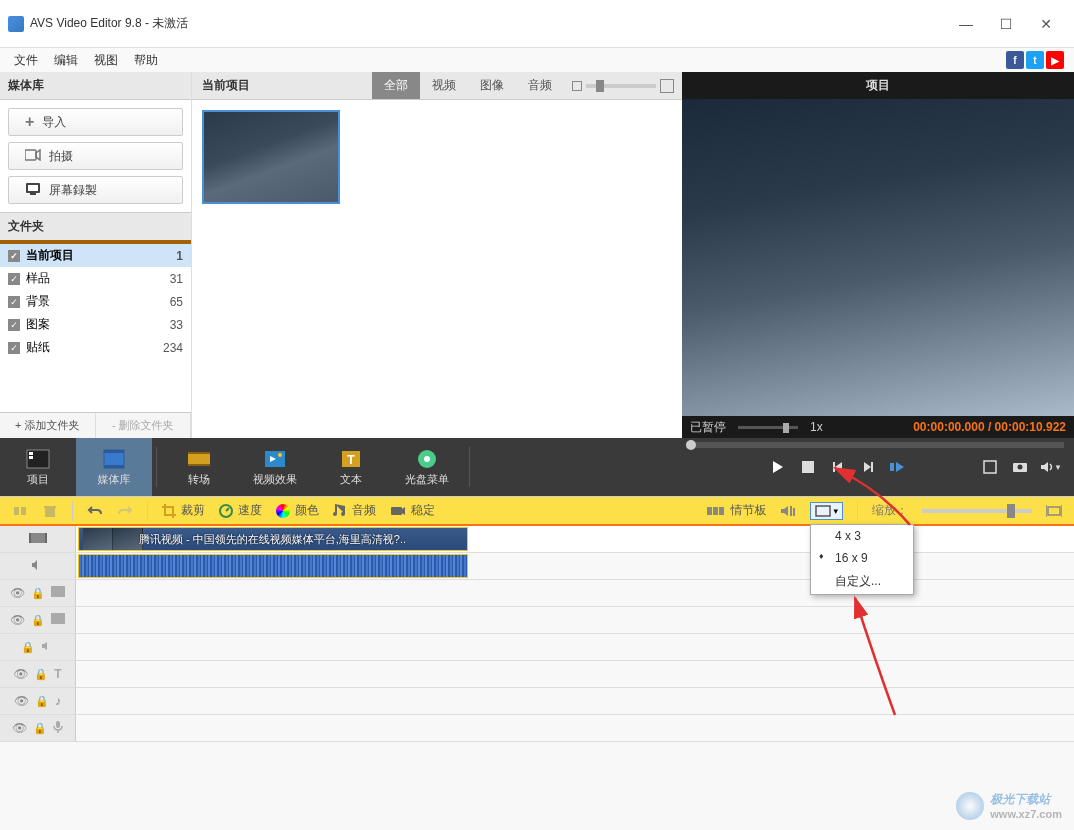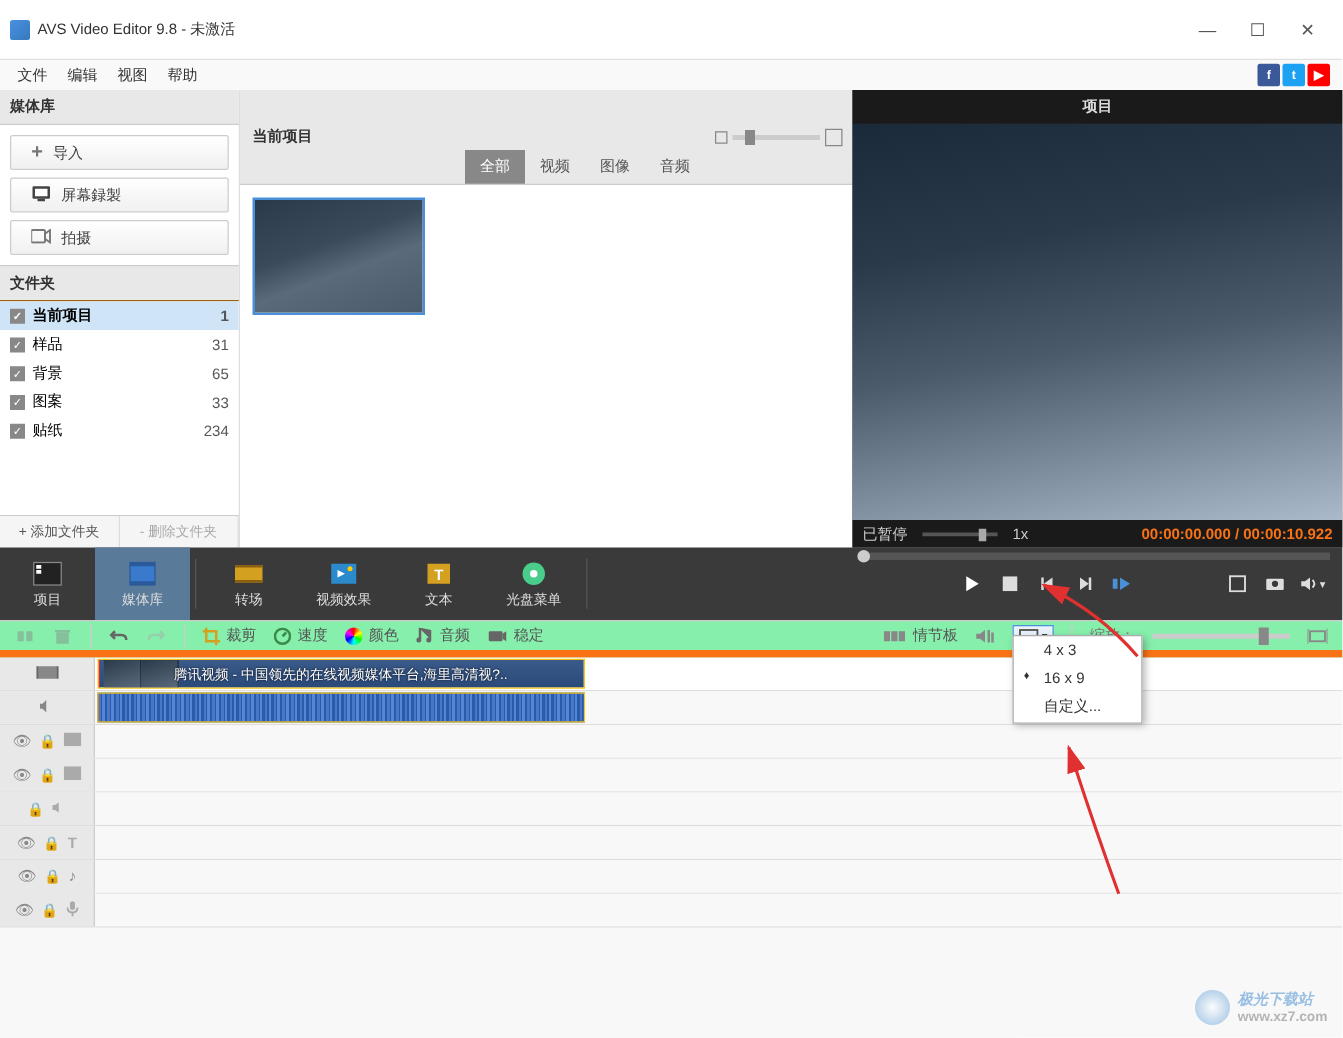--- a/index.html
+++ b/index.html
@@ -18,36 +18,36 @@
 .menubar .social { margin-left: auto; display: flex; gap: 2px; padding-right: 4px; }
 .social-icon { width: 18px; height: 18px; border-radius: 2px; display: flex; align-items: center; justify-content: center; color: #fff; font-size: 10px; font-weight: bold; }
 .fb { background: #3b5998; } .tw { background: #1da1f2; } .yt { background: #ff0000; }
 
 
 .main { display: flex; height: 366px; }
 .left-panel { width: 192px; background: #fff; border-right: 1px solid #ddd; display: flex; flex-direction: column; }
 .panel-header { background: #e8e8e8; padding: 5px 8px; font-weight: bold; color: #333; border-bottom: 1px solid #ccc; }
 .import-btns { padding: 8px; display: flex; flex-direction: column; gap: 6px; }
 .import-btn { height: 28px; border: 1px solid #ccc; background: linear-gradient(#fff,#f0f0f0); display: flex; align-items: center; gap: 8px; padding: 0 16px; color: #444; border-radius: 2px; }
-.folders-header { background: #e8e8e8; padding: 5px 8px; font-weight: bold; color: #333; border-top: 1px solid #ccc; border-bottom: 1px solid #a16207; }
+.folders-header { background: #e8e8e8; padding: 5px 8px; font-weight: bold; color: #333; border-top: 1px solid #ccc; border-bottom: 4px solid #a16207; }
 .folder-list { flex: 1; overflow: auto; }
 .folder-item { display: flex; align-items: center; padding: 3px 8px; }
 .folder-item.selected { background: #cfe4f7; font-weight: bold; }
 .folder-item .chk { width: 12px; height: 12px; background: #888; margin-right: 6px; display:inline-flex; align-items:center; justify-content:center; color:#fff; font-size:9px; }
 .folder-item .count { margin-left: auto; color: #555; }
 .folder-actions { display: flex; border-top: 1px solid #ccc; }
 .folder-act { flex: 1; padding: 5px 4px; text-align: center; color: #555; background: #f5f5f5; border-right: 1px solid #ddd; font-size: 11px; }
 .folder-act.disabled { color: #aaa; }
 
 
 .center-panel { flex: 1; background: #fff; display: flex; flex-direction: column; }
 .center-header { display: flex; align-items: center; background: #e8e8e8; border-bottom: 1px solid #ccc; }
 .center-title { padding: 5px 10px; font-weight: bold; color: #333; }
 .filter-tabs { margin-left: auto; display: flex; align-items: center; gap: 0; }
-.ftab { padding: 5px 12px; color: #555; margin-top: 48px; }
+.ftab { padding: 5px 12px; color: #555; }
 .ftab.active { background: #888; color: #fff; }
 .zoom-ctrl { display: flex; align-items: center; gap: 4px; padding: 0 8px; }
 .zoom-slider { width: 70px; height: 4px; background: #ccc; position: relative; }
 .zoom-thumb { width: 8px; height: 12px; background: #888; position: absolute; top: -4px; left: 10px; }
 .zoom-box { width: 10px; height: 10px; border: 1px solid #888; }
 .media-grid { flex: 1; padding: 10px; display: flex; align-content: flex-start; flex-wrap: wrap; gap: 8px; background: #fff; }
 .media-thumb { width: 138px; border: 2px solid #4a90d9; background: #fff; }
 .media-thumb .thumb-img { width: 100%; height: 90px; background: linear-gradient(160deg,#2a3a4a 0%, #3a4a5a 40%, #5a6a7a 60%, #4a5a6a 100%); position: relative; }
 .media-thumb .thumb-label { display: flex; align-items: center; background: #fffad0; padding: 2px 4px; font-size: 11px; color: #444; }
 .media-thumb .thumb-label .vico { width: 14px; height: 10px; background: #f5c518; margin-right: 4px; border:1px solid #c59500; }
@@ -69,30 +69,30 @@
 .tool-tab .tlabel { font-size: 11px; }
 .tool-sep { width: 1px; height: 40px; background: #555; margin: 0 4px; }
 .dark-right { margin-left: auto; display: flex; align-items: center; gap: 2px; padding-right: 10px; height: 100%; }
 .playback-scrub { position: absolute; top: 4px; right: 10px; width: 378px; height: 6px; background: #555; }
 .playback-scrub .pthumb { width: 10px; height: 10px; background: #ccc; border-radius: 50%; position: absolute; top: -2px; left: 0; }
 .pbtn { width: 28px; height: 28px; display: flex; align-items: center; justify-content: center; color: #ddd; font-size: 14px; }
 .pbtn.play svg { fill: #fff; }
 .pbtn-gap { width: 60px; }
 
 
-.light-toolbar { height: 30px; background: #86efac; border-top: 1px solid #ccc; border-bottom: 6px solid #f97316; display: flex; align-items: center; padding: 0 12px; gap: 14px; position: relative; }
+.light-toolbar { height: 30px; background: #fde047; border-top: 1px solid #ccc; border-bottom: 2px solid #f97316; display: flex; align-items: center; padding: 0 12px; gap: 14px; position: relative; }
 .lbtn { display: flex; align-items: center; gap: 5px; color: #555; }
 .lbtn .dot { width: 14px; height: 14px; border-radius: 50%; }
 .lbtn-sep { width: 1px; height: 20px; background: #ccc; }
 .zoom-label { color: #777; }
 .tl-zoom-slider { width: 110px; height: 4px; background: #ccc; position: relative; }
 .tl-zoom-thumb { width: 8px; height: 14px; background: #888; position: absolute; top: -5px; left: 85px; }
 
 
-.aspect-menu { position: absolute; top: 508px; left: 810px; width: 104px; background: #fff; border: 1px solid #aaa; box-shadow: 2px 2px 6px rgba(0,0,0,.3); z-index: 100; }
+.aspect-menu { position: absolute; top: 524px; left: 810px; width: 104px; background: #fff; border: 1px solid #aaa; box-shadow: 2px 2px 6px rgba(0,0,0,.3); z-index: 100; }
 .aspect-item { padding: 4px 8px 4px 24px; color: #333; position: relative; }
 .aspect-item.current::before { content: "♦"; position: absolute; left: 8px; font-size: 9px; }
 
 
 .timeline { height: calc(830px - 30px - 24px - 366px - 58px - 30px); background: #f8f8f8; display: flex; flex-direction: column; }
 .ruler { height: 24px; background: #f0f0f0; border-bottom: 1px solid #ccc; display: flex; position: relative; padding-left: 76px; overflow: hidden; }
 .ruler-seg { width: 110px; color: #666; font-size: 10px; position: relative; padding-top: 2px; }
 .ruler-seg::after { content: ""; position: absolute; bottom: 0; left: 0; width: 1px; height: 8px; background: #888; }
 .playhead { position: absolute; top: 0; left: 76px; width: 1px; height: 290px; background: #4a90d9; z-index: 50; }
 .playhead::before { content: ""; position: absolute; top: 0; left: -5px; width: 11px; height: 10px; background: #4a90d9; clip-path: polygon(0 0, 100% 0, 50% 100%); }
@@ -154,33 +154,33 @@
 <div class="main">
 
   <div class="left-panel">
     <div class="panel-header">媒体库</div>
     <div class="import-btns">
       <div class="import-btn">
         <span style="font-size:16px;color:#777;font-weight:bold;">+</span>
         <span>导入</span>
       </div>
       <div class="import-btn">
+        <span><svg width="16" height="12" viewBox="0 0 16 12">
+              <rect x="0" y="1" width="11" height="10" rx="1" fill="none" stroke="#777" stroke-width="1.5"></rect>
+              <path d="M11 4 L15 1 L15 11 L11 8 Z" fill="none" stroke="#777" stroke-width="1.5"></path>
+            </svg></span>
+        <span>拍摄</span>
+      </div>
+      <div class="import-btn">
         <span><svg width="16" height="14" viewBox="0 0 16 14">
               <rect x="1" y="1" width="14" height="10" rx="1" fill="#444"></rect>
               <rect x="3" y="3" width="10" height="6" fill="#fff"></rect>
               <rect x="5" y="11" width="6" height="2" fill="#444"></rect>
             </svg></span>
         <span>屏幕録製</span>
-      </div>
-      <div class="import-btn">
-        <span><svg width="16" height="12" viewBox="0 0 16 12">
-              <rect x="0" y="1" width="11" height="10" rx="1" fill="none" stroke="#777" stroke-width="1.5"></rect>
-              <path d="M11 4 L15 1 L15 11 L11 8 Z" fill="none" stroke="#777" stroke-width="1.5"></path>
-            </svg></span>
-        <span>拍摄</span>
       </div>
     </div>
     <div class="folders-header">文件夹</div>
     <div class="folder-list">
       <div class="folder-item selected">
           <span class="chk">✓</span>
           <span>当前项目</span>
           <span class="count">1</span>
         </div>
       <div class="folder-item">

